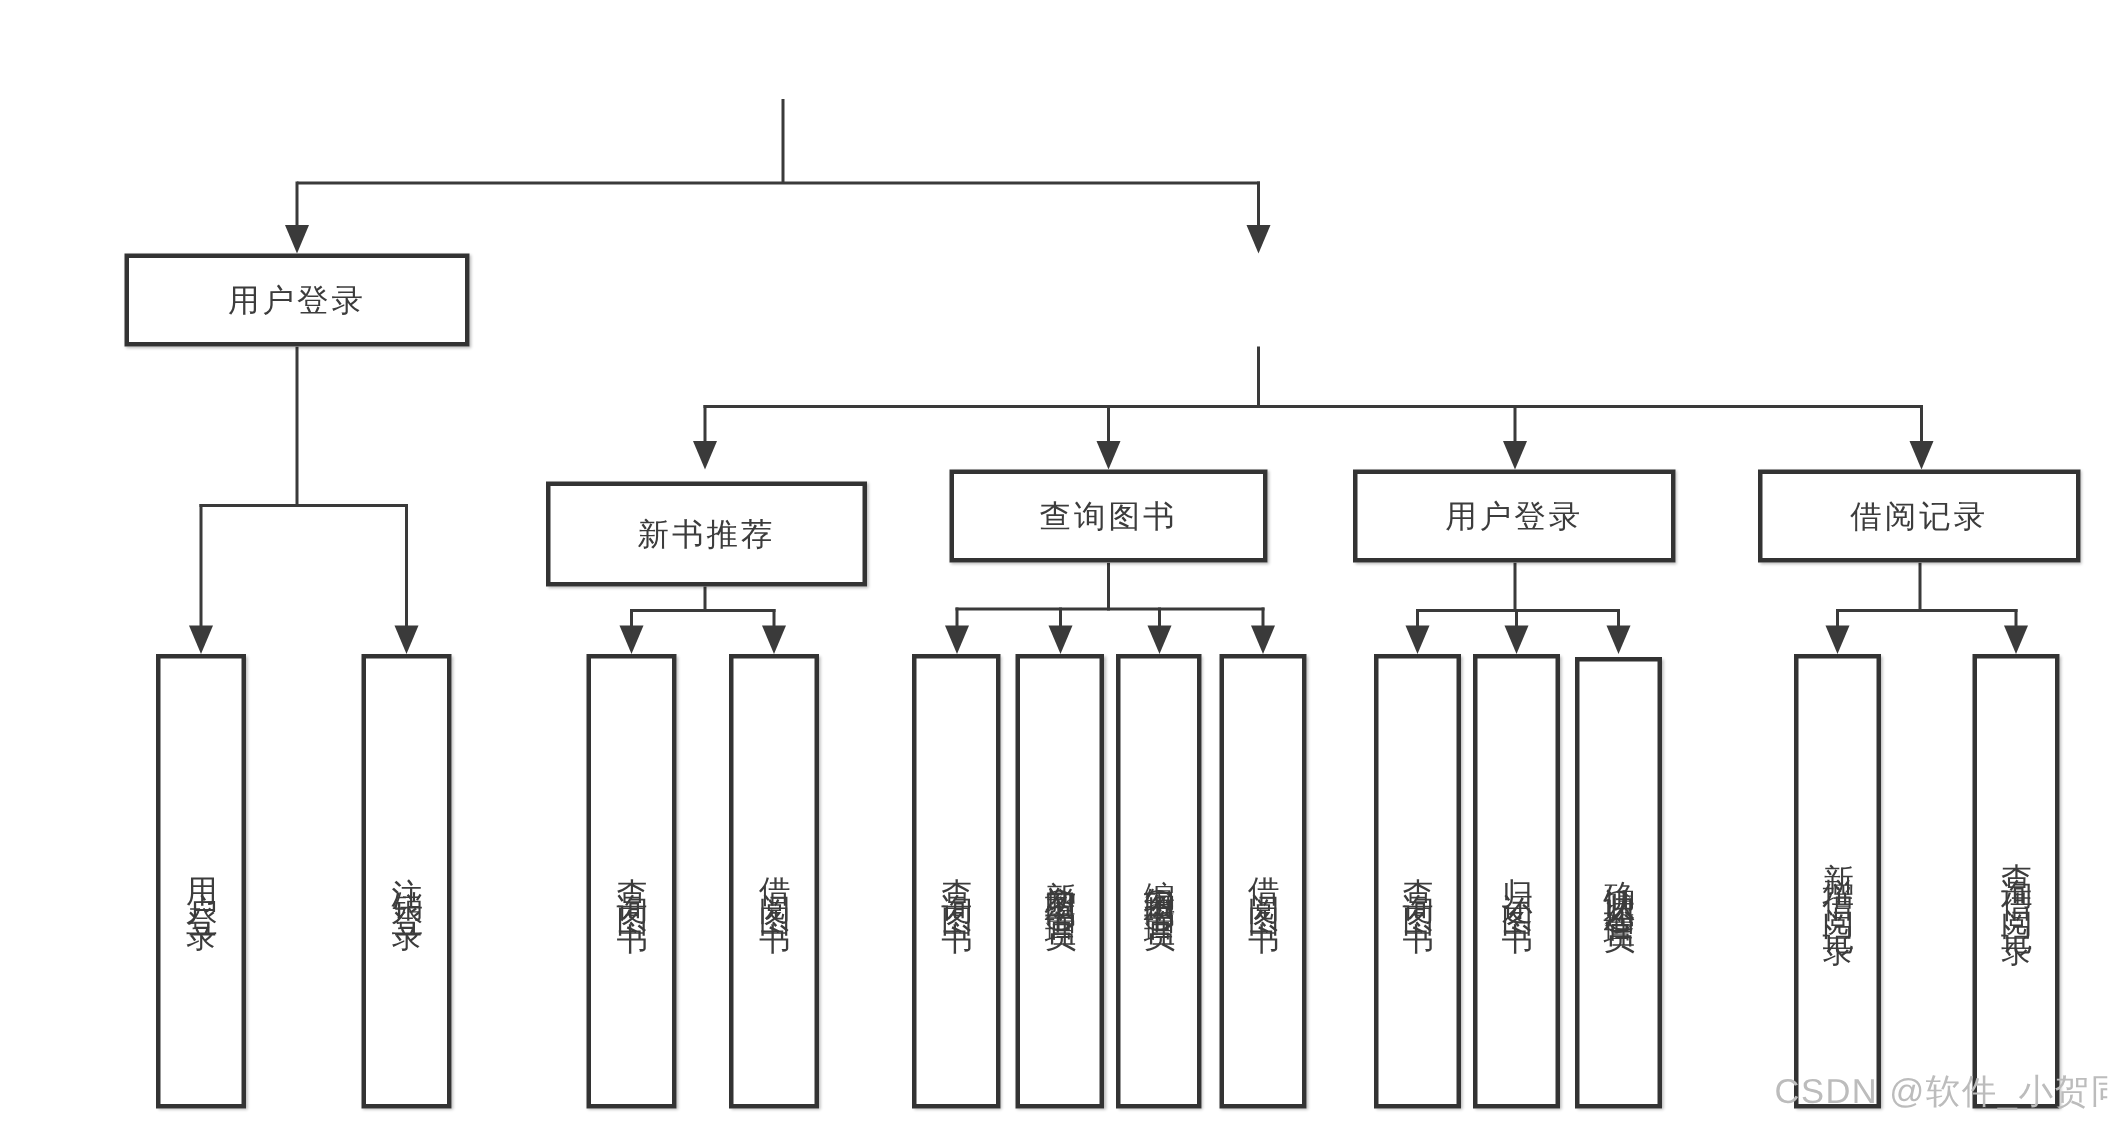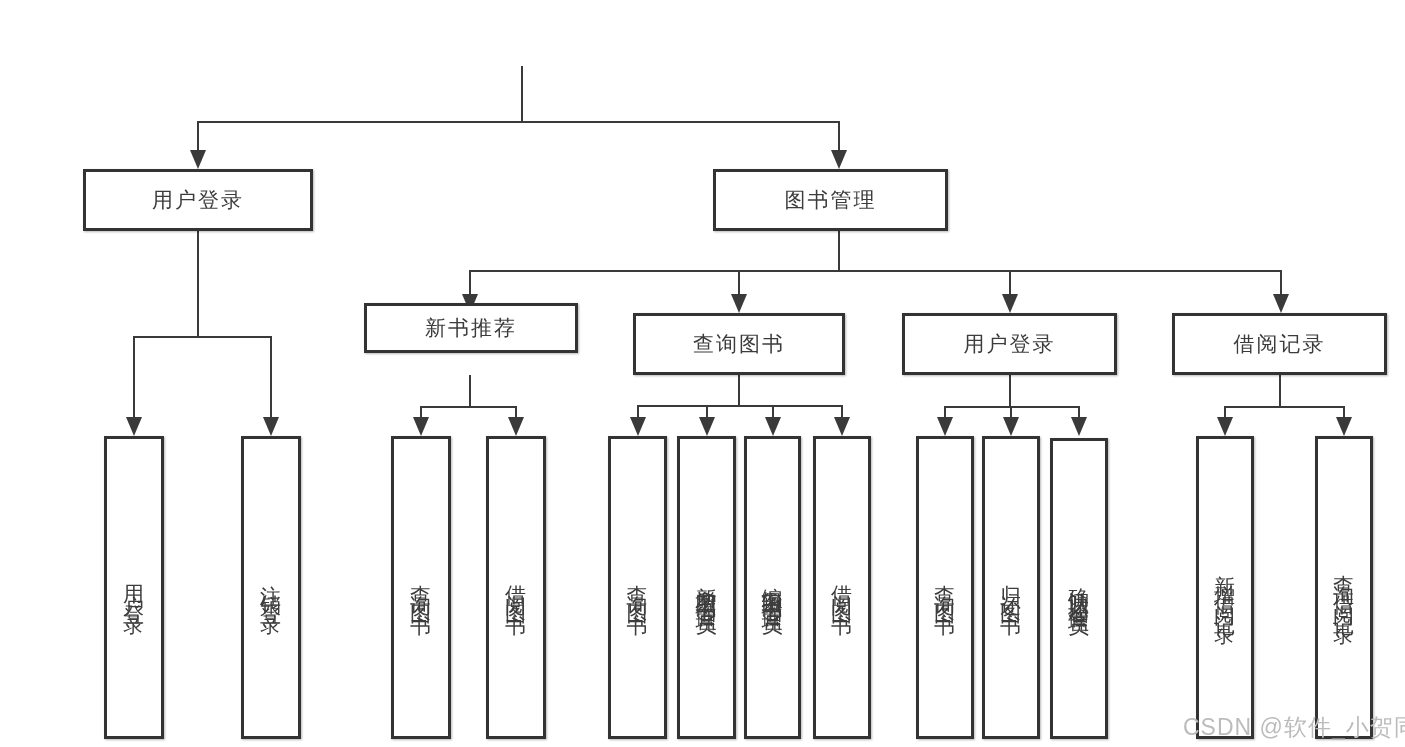--- a/index.html
+++ b/index.html
@@ -62,43 +62,40 @@
   <div class="vline" style="left:521px;top:66px;height:56px"></div>
   <div class="hline" style="left:198px;top:121px;width:642px"></div>
   <div class="vline" style="left:197px;top:121px;height:31px"></div>
   <div class="arrow" style="left:190px;top:150px"></div>
   <div class="vline" style="left:838px;top:121px;height:31px"></div>
   <div class="arrow" style="left:831px;top:150px"></div>
 
   <div class="node" style="left:83px;top:169px;width:230px;height:62px">
     <span class="node-label">用户登录</span>
   </div>
-  <div class="node" style="left:713px;top:169px;width:235px;height:62px">
-    <span class="node-label">图书管理</span>
-  </div>
 
   <div class="vline" style="left:197px;top:231px;height:107px"></div>
   <div class="hline" style="left:133px;top:336px;width:139px"></div>
   <div class="vline" style="left:133px;top:336px;height:83px"></div>
   <div class="arrow" style="left:126px;top:417px"></div>
   <div class="vline" style="left:270px;top:336px;height:83px"></div>
   <div class="arrow" style="left:263px;top:417px"></div>
 
   <div class="vline" style="left:838px;top:231px;height:41px"></div>
   <div class="hline" style="left:469px;top:270px;width:813px"></div>
   <div class="vline" style="left:469px;top:270px;height:26px"></div>
   <div class="arrow" style="left:462px;top:294px"></div>
   <div class="vline" style="left:738px;top:270px;height:26px"></div>
   <div class="arrow" style="left:731px;top:294px"></div>
   <div class="vline" style="left:1009px;top:270px;height:26px"></div>
   <div class="arrow" style="left:1002px;top:294px"></div>
   <div class="vline" style="left:1280px;top:270px;height:26px"></div>
   <div class="arrow" style="left:1273px;top:294px"></div>
 
-  <div class="node" style="left:364px;top:303px;width:214px;height:50px">
+  <div class="node" style="left:364px;top:321px;width:214px;height:70px">
     <span class="node-label">新书推荐</span>
   </div>
   <div class="node" style="left:633px;top:313px;width:212px;height:62px">
     <span class="node-label">查询图书</span>
   </div>
   <div class="node" style="left:902px;top:313px;width:215px;height:62px">
     <span class="node-label">用户登录</span>
   </div>
   <div class="node" style="left:1172px;top:313px;width:215px;height:62px">
     <span class="node-label">借阅记录</span>

